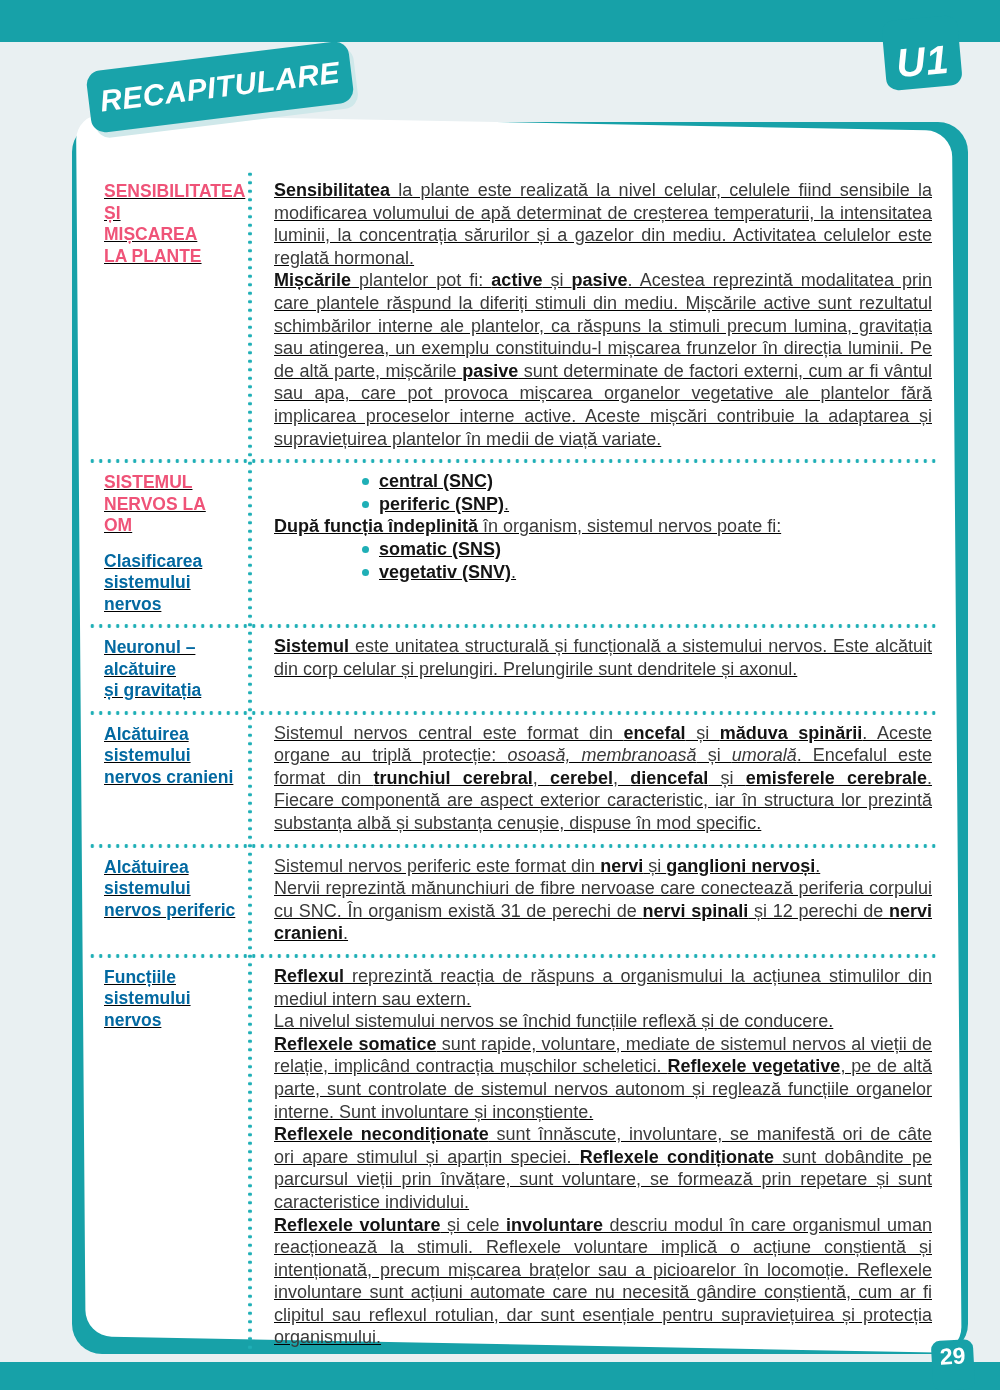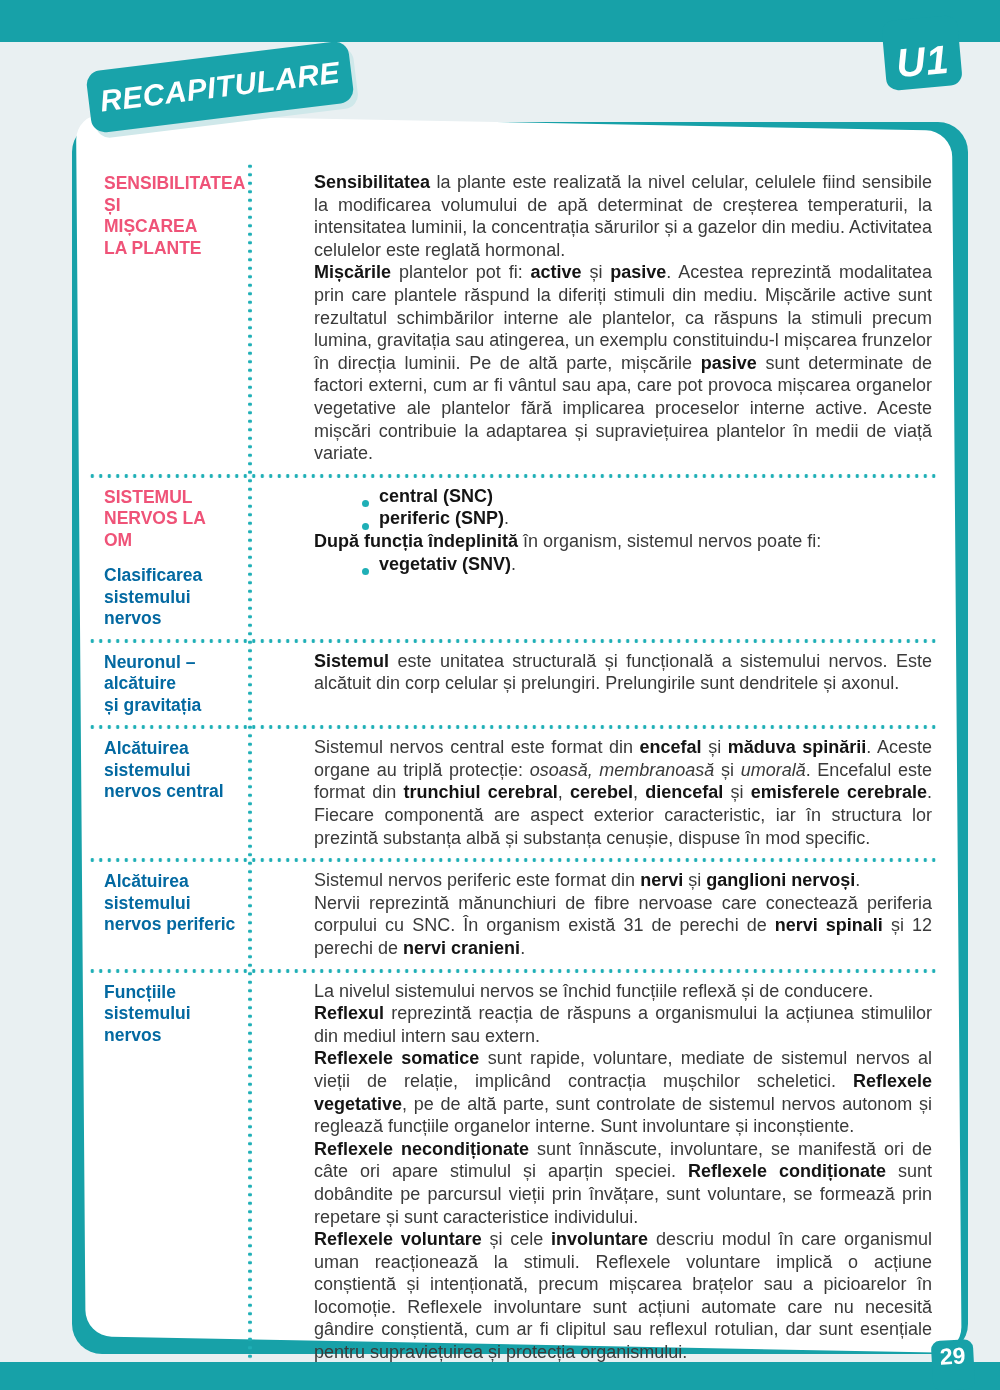--- a/index.html
+++ b/index.html
@@ -33,43 +33,43 @@
   .frame {
     position:absolute; left:72px; top:122px; width:896px; height:1232px;
     background:#17a1a8; border-radius:30px; z-index:1;
   }
   .card {
     position:absolute; left:76px; top:114px; width:876px; height:1222px;
     background:#ffffff; border-radius:26px; z-index:2;
     transform:skewY(1.1deg) skewX(0.45deg); transform-origin:0 0;
   }
 
-  .content { position:absolute; left:88px; top:164px; width:848px; z-index:3; }
+  .content { position:absolute; left:88px; top:172px; width:848px; z-index:3;text-decoration:underline; }
   .vline {
     position:absolute; left:160px; top:-2px; bottom:6px; width:4px;
     background-image:radial-gradient(circle, #1fafb6 1.7px, rgba(31,175,182,0) 2px);
     background-size:4px 8.5px; background-repeat:repeat-y; background-position:center top;
   }
   .hsep {
     width:100%; height:4px;
     background-image:radial-gradient(circle, #1fafb6 1.7px, rgba(31,175,182,0) 2px);
     background-size:8.5px 4px; background-repeat:repeat-x; background-position:left center;
   }
   .row { display:flex; padding:7px 0 9px 0; }
   .rowhead { width:160px; flex:0 0 160px; padding:2px 12px 0 16px; }
   .hblock { margin-bottom:14px; }
   .hblock:last-child { margin-bottom:0; }
   .hline { display:block; font-weight:bold; font-size:17.5px; line-height:21.5px; }
   .hblock.pink .hline { color:#ef5378; }
   .hblock.teal .hline { color:#0369a1; }
   .rowbody { flex:1 1 auto; padding:0 4px 0 26px; color:#3a3a3a; font-size:18px; line-height:22.6px; }
-  .rowbody p { text-align:justify;margin-left:40px; }
+  .rowbody p { text-align:justify; }
   .rowbody b { color:#141414; }
   .ul { }
-  .li { display:flex; align-items:flex-end; padding-left:88px; }
+  .li { display:flex; align-items:flex-start; padding-left:88px; }
   .dot { flex:0 0 7px; width:7px; height:7px; border-radius:50%; background:#1fafb6; margin:8px 10px 0 0; }
   .li .txt { font-size:18px; line-height:22.6px; color:#3a3a3a; }
   .li .txt b { color:#141414; }
 
   .page-tab {
     position:absolute; left:932px; top:1340px; width:42px; height:50px;
     background:#17a1a8; border-radius:9px; z-index:7;
     transform:rotate(-3deg);
     display:flex; justify-content:center;
     color:#ffffff; font-weight:bold; font-size:23px; padding-top:3px;
@@ -123,20 +123,24 @@
             </div>
             <div class="li">
               <span class="dot"></span>
               <span class="txt"><b>periferic (SNP)</b><span>.</span></span>
             </div>
           </div>
           <p><b>După funcția îndeplinită</b><span> în organism, sistemul nervos poate fi:</span></p>
           <div class="ul">
             <div class="li">
               <span class="dot"></span>
+              <span class="txt"><b>somatic (SNS)</b></span>
+            </div>
+            <div class="li">
+              <span class="dot"></span>
               <span class="txt"><b>vegetativ (SNV)</b><span>.</span></span>
             </div>
           </div>
         </div>
       </div>
       <div class="hsep"></div>
       <div class="row">
         <div class="rowhead">
           <div class="hblock teal">
             <span class="hline">Neuronul –</span>
@@ -147,21 +151,21 @@
         <div class="rowbody">
           <p><b>Sistemul</b><span> este unitatea structurală și funcțională a sistemului nervos. Este alcătuit din corp celular și prelungiri. Prelungirile sunt dendritele și axonul.</span></p>
         </div>
       </div>
       <div class="hsep"></div>
       <div class="row">
         <div class="rowhead">
           <div class="hblock teal">
             <span class="hline">Alcătuirea</span>
             <span class="hline">sistemului</span>
-            <span class="hline">nervos central</span>
+            <span class="hline">nervos cranieni</span>
           </div>
         </div>
         <div class="rowbody">
           <p><span>Sistemul nervos central este format din </span><b>encefal</b><span> și </span><b>măduva spinării</b><span>. Aceste organe au triplă protecție: </span><i>osoasă, membranoasă</i><span> și </span><i>umorală</i><span>. Encefalul este format din </span><b>trunchiul cerebral</b><span>, </span><b>cerebel</b><span>, </span><b>diencefal</b><span> și </span><b>emisferele cerebrale</b><span>. Fiecare componentă are aspect exterior caracteristic, iar în structura lor prezintă substanța albă și substanța cenușie, dispuse în mod specific.</span></p>
         </div>
       </div>
       <div class="hsep"></div>
       <div class="row">
         <div class="rowhead">
           <div class="hblock teal">
@@ -178,22 +182,22 @@
       <div class="hsep"></div>
       <div class="row">
         <div class="rowhead">
           <div class="hblock teal">
             <span class="hline">Funcțiile</span>
             <span class="hline">sistemului</span>
             <span class="hline">nervos</span>
           </div>
         </div>
         <div class="rowbody">
+          <p><b>Reflexul</b><span> reprezintă reacția de răspuns a organismului la acțiunea stimulilor din mediul intern sau extern.</span></p>
           <p><span>La nivelul sistemului nervos se închid funcțiile reflexă și de conducere.</span></p>
-          <p><b>Reflexul</b><span> reprezintă reacția de răspuns a organismului la acțiunea stimulilor din mediul intern sau extern.</span></p>
           <p><b>Reflexele somatice</b><span> sunt rapide, voluntare, mediate de sistemul nervos al vieții de relație, implicând contracția mușchilor scheletici. </span><b>Reflexele vegetative</b><span>, pe de altă parte, sunt controlate de sistemul nervos autonom și reglează funcțiile organelor interne. Sunt involuntare și inconștiente.</span></p>
           <p><b>Reflexele necondiționate</b><span> sunt înnăscute, involuntare, se manifestă ori de câte ori apare stimulul și aparțin speciei. </span><b>Reflexele condiționate</b><span> sunt dobândite pe parcursul vieții prin învățare, sunt voluntare, se formează prin repetare și sunt caracteristice individului.</span></p>
           <p><b>Reflexele voluntare</b><span> și cele </span><b>involuntare</b><span> descriu modul în care organismul uman reacționează la stimuli. Reflexele voluntare implică o acțiune conștientă și intenționată, precum mișcarea brațelor sau a picioarelor în locomoție. Reflexele involuntare sunt acțiuni automate care nu necesită gândire conștientă, cum ar fi clipitul sau reflexul rotulian, dar sunt esențiale pentru supraviețuirea și protecția organismului.</span></p>
         </div>
       </div>
     </div>
 
   <div class="bottom-bar"></div>
   <div class="page-tab">29</div>
 </div>

